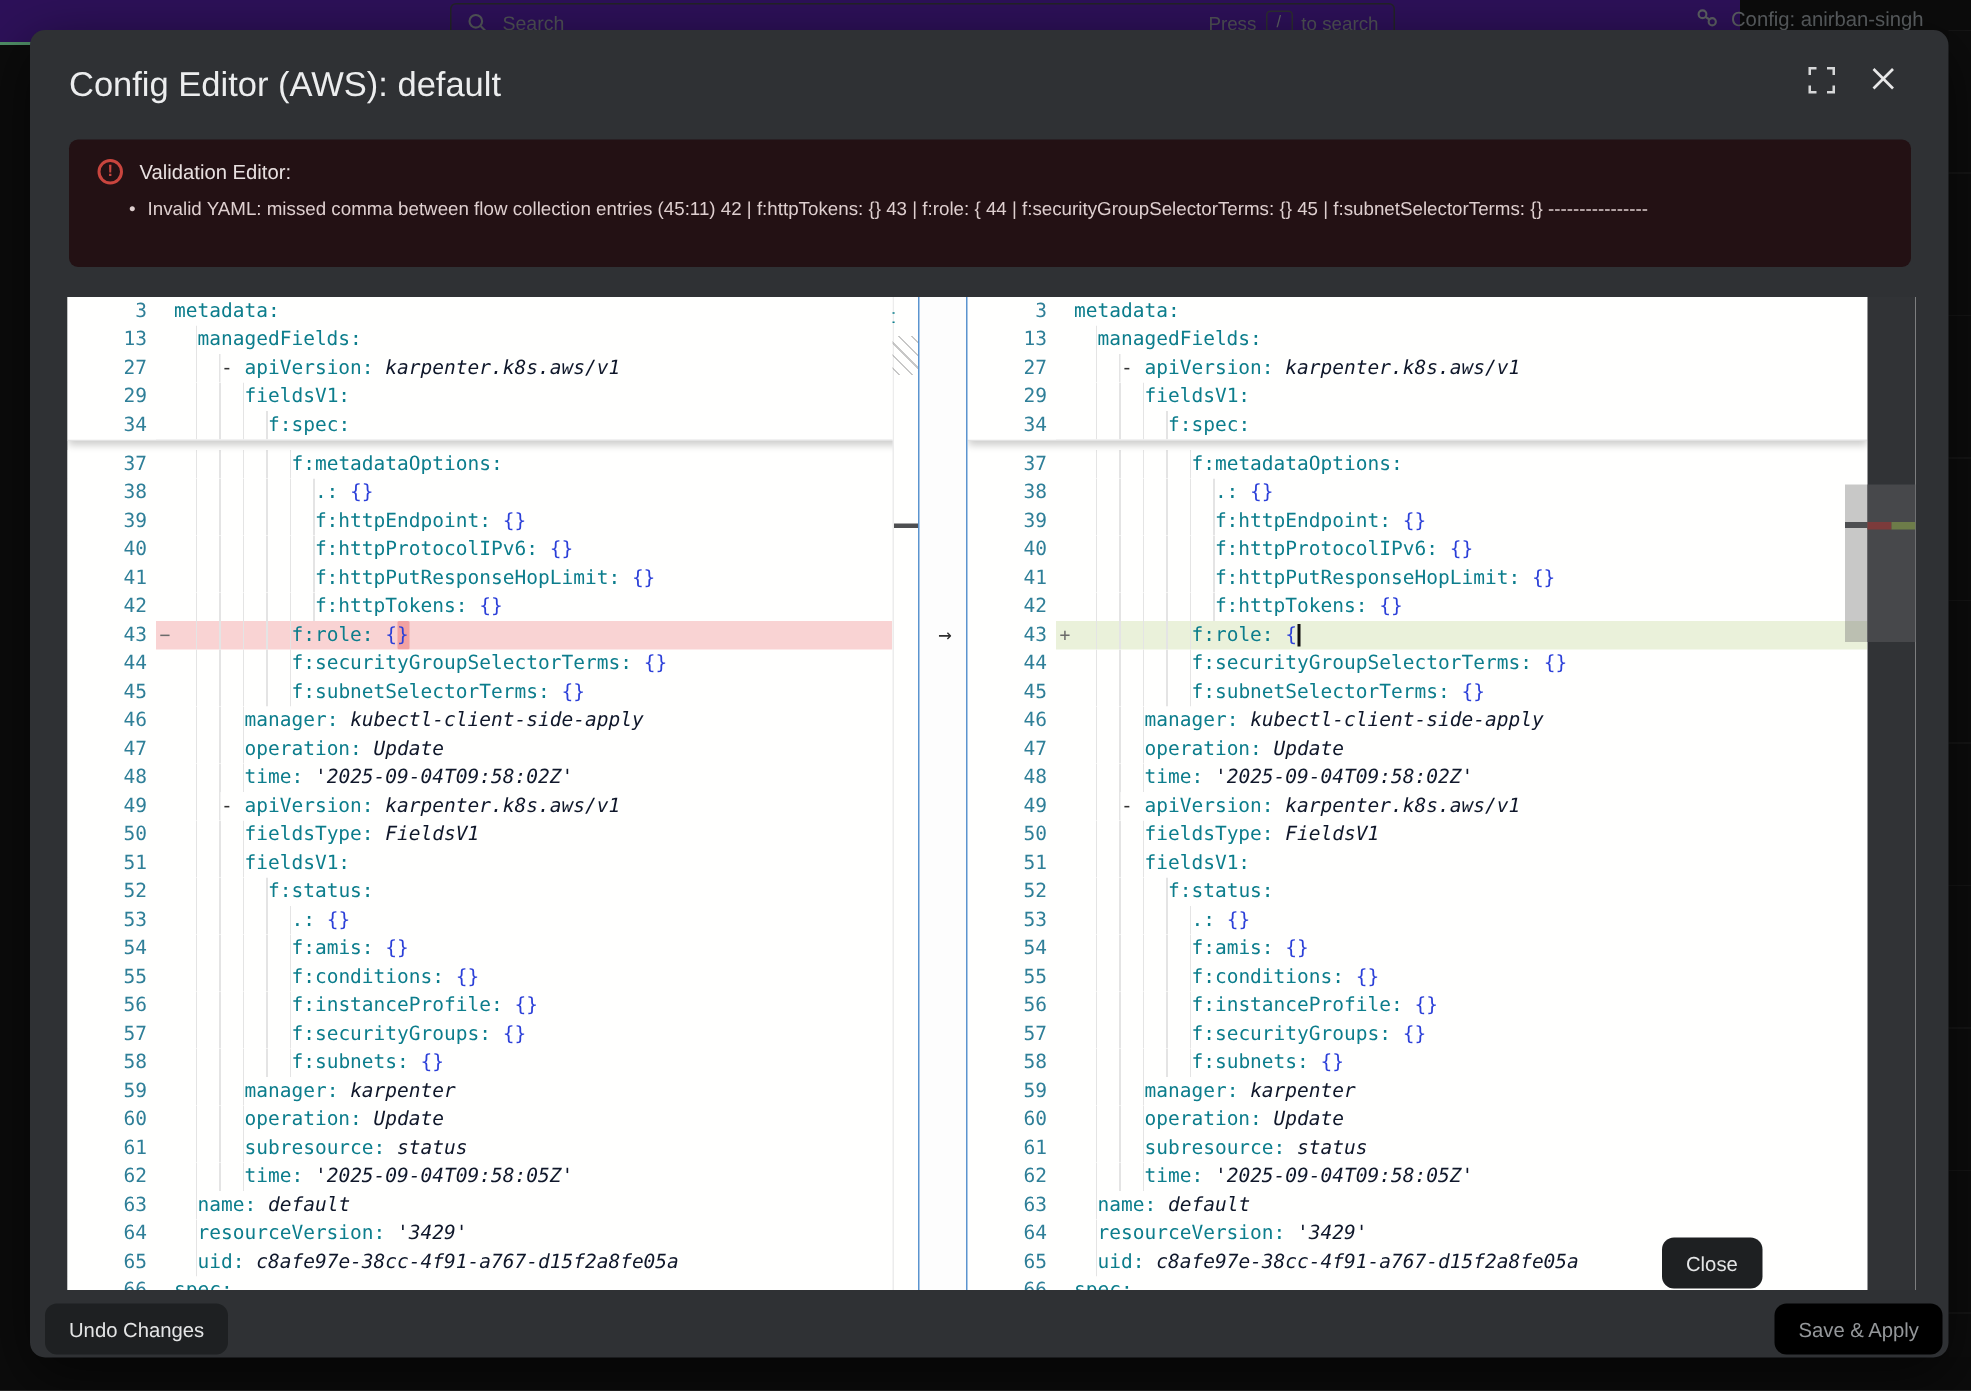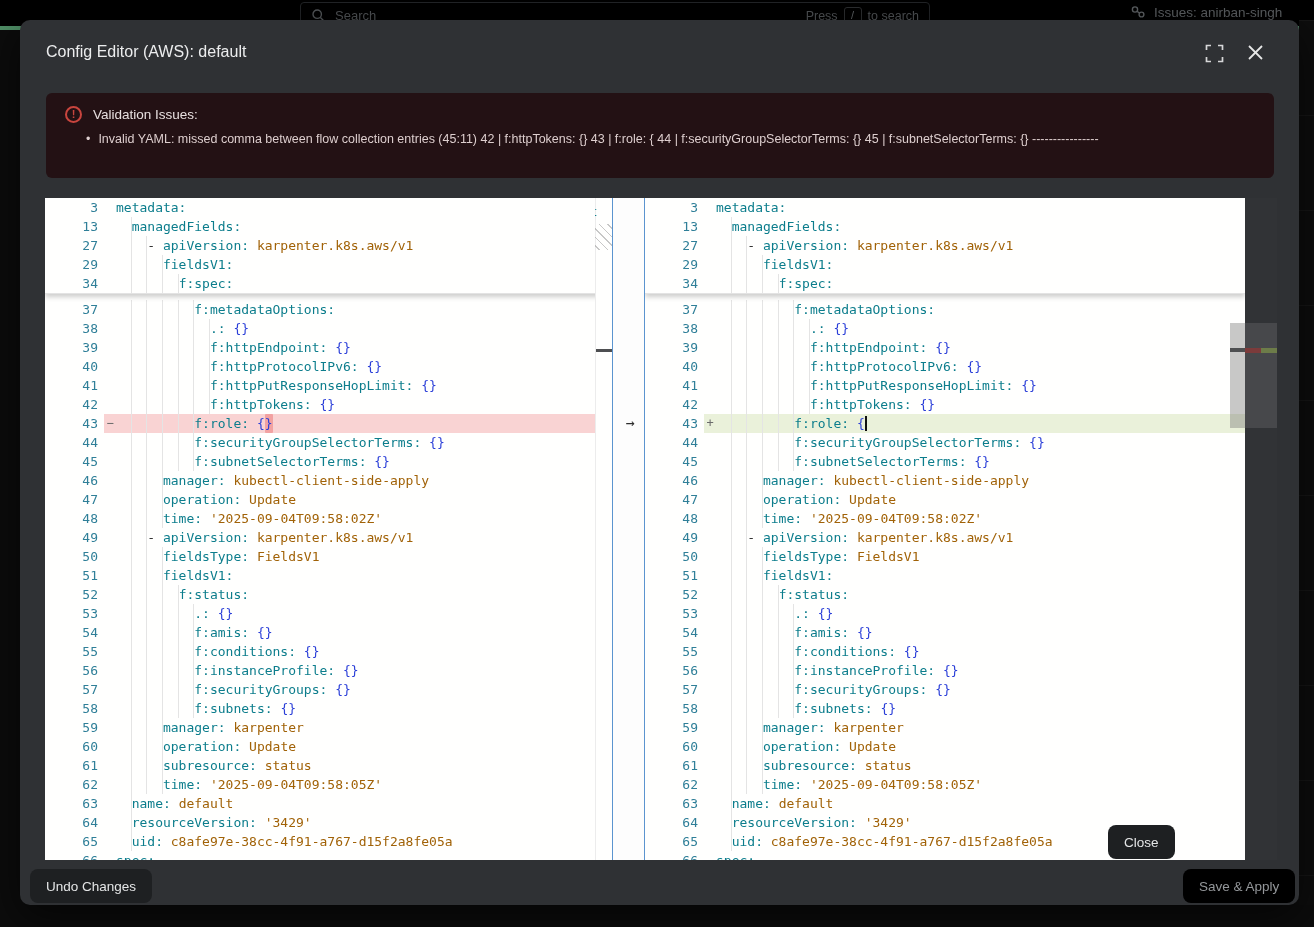--- a/index.html
+++ b/index.html
@@ -1,22 +1,22 @@
 <!DOCTYPE html>
 <html><head>
 <meta charset="utf-8">
 <style>
   * { margin:0; padding:0; box-sizing:border-box; }
   html,body { width:1314px; height:927px; overflow:hidden; background:#121212;
     font-family:"Liberation Sans", sans-serif; }
 
   
   .page { position:absolute; inset:0; background:#141414; }
-  .topbar { position:absolute; left:0; top:0; width:1314px; height:30px; background:#000000;
-    border-bottom:4px solid #86efac; }
+  .topbar { position:absolute; left:0; top:0; width:1160px; height:30px; background:#4c1d95;
+    border-bottom:2px solid #86efac; }
   .searchbox { position:absolute; left:300px; top:2px; width:630px; height:27px;
     border:1px solid #3a3d41; border-radius:4px; display:flex; align-items:center;
     padding:0 10px; color:#8b9196; font-size:13px; }
   .searchbox .ph { margin-left:8px; color:#84898e; }
   .search-hint { margin-left:auto; display:flex; align-items:center; gap:6px; color:#84898e; font-size:12.5px;justify-content:flex-end; }
   .keycap { display:inline-block; min-width:18px; height:17px; line-height:15px; text-align:center;
     border:1px solid #4a4d50; border-radius:3px; font-size:11px; color:#9aa0a5; }
   .cluster { position:absolute; left:1130px; top:4px; display:flex; align-items:center; gap:8px;
     color:#9aa0a5; font-size:13.5px; white-space:nowrap; }
   .mini-icon { width:16px; height:16px; position:relative; flex:none; }
@@ -24,21 +24,21 @@
   .bottomtable .sep { position:absolute; top:0; width:1px; height:22px; background:#2d2d2d; }
   .bottomtable .cell { position:absolute; top:10px; height:17px; color:#8f959b; font-size:14px;
     letter-spacing:.2px; white-space:nowrap; }
   .rightstrip { position:absolute; left:1299px; top:20px; width:15px; height:885px; background:#161616;
     background-image:repeating-linear-gradient(to bottom, #262626 0 1px, transparent 1px 95px); }
   .dim { position:absolute; inset:0; background:rgba(0,0,0,0.40); }
 
   
   .modal { position:absolute; left:20px; top:20px; width:1279px; height:885px; background:#2f3134;
     border-radius:10px; box-shadow:0 12px 40px rgba(0,0,0,.6); }
-  .modal-title { position:absolute; left:26px; top:23px; font-size:16px; font-weight:500; color:#ecedee; }
+  .modal-title { position:absolute; left:26px; top:23px; font-size:23px; font-weight:500; color:#ecedee; }
   .icon-btn { position:absolute; top:24px; width:20px; height:20px; cursor:pointer; }
   .icon-expand { left:1185px; }
   .icon-close { left:1227px; }
   .icon-btn svg { display:block; }
 
   
   .banner { position:absolute; left:26px; top:73px; width:1228px; height:85px; background:#231114;
     border-radius:6px; padding:13px 18px 0 19px; }
   .banner-head { display:flex; align-items:center; gap:11px; }
   .alert-icon { width:17px; height:17px; border:2px solid #c9453e; border-radius:50%; color:#c9453e;
@@ -59,21 +59,21 @@
   .sticky-left { width:567px; }
   .sticky-right { width:600px; }
   .lines { position:absolute; left:0; top:102px; right:0; }
   .row { display:flex; height:19px; line-height:19px; font-size:13px; white-space:pre; }
   .ln { width:59px; flex:none; text-align:right; padding-right:6px; color:#2f7f98; background:#fffffe; z-index:1; }
   .sg { width:12px; flex:none; text-align:center; color:#6b6b6b; font-size:12px; }
   .cd { flex:1; display:flex; overflow:hidden; }
   .row.removed .sg, .row.removed .cd { background:#f9d3d3; }
   .row.added   .sg, .row.added   .cd { background:#eaf1da; }
   .tok-key { color:#0c7d8c; }
-  .tok-val { color:#a16207; }
+  .tok-val { color:#0f172a;font-style:italic; }
   .tok-brc { color:#2b3fd8; }
   .tok-pun { color:#333; }
   .tok-emph { background:#f2a2a2; border-radius:1px; }
   .ind { background:repeating-linear-gradient(to right, transparent 0 calc(2ch - 1px), #e4e4e4 calc(2ch - 1px) 2ch); }
   .caret { width:2px; height:15px; margin-top:2px; background:#111; flex:none; }
 
   
   .lruler { position:absolute; left:550px; top:0; width:17px; height:662px; background:#fffffe;
     border-left:1px solid #ececec; z-index:2; }
   .lruler .clip-text { position:absolute; left:-14px; top:6px; color:#0c7d8c; font-size:13px;
@@ -125,21 +125,21 @@
       </span>
     </div>
     <div class="cluster">
       <span class="mini-icon">
         <svg width="16" height="16" viewBox="0 0 16 16">
             <circle cx="5" cy="5.5" r="2.6" fill="none" stroke="#9aa0a5" stroke-width="1.4"></circle>
             <circle cx="11.5" cy="10.5" r="2.4" fill="none" stroke="#9aa0a5" stroke-width="1.4"></circle>
             <line x1="7" y1="7.3" x2="9.6" y2="9" stroke="#9aa0a5" stroke-width="1.4"></line>
           </svg>
       </span>
-      <span>Issues: anirban-singh</span>
+      <span>Config: anirban-singh</span>
     </div>
   </div>
 
   <div class="rightstrip"></div>
   <div class="dim"></div>
 </div>
 
 <div class="modal">
   <div class="modal-title">Config Editor (AWS): default</div>
 
@@ -154,21 +154,21 @@
   <div class="icon-btn icon-close">
     <svg width="17" height="17" viewBox="0 0 17 17" stroke="#e8e8e8" stroke-width="1.8">
       <line x1="2" y1="2" x2="15" y2="15"></line>
         <line x1="15" y1="2" x2="2" y2="15"></line>
     </svg>
   </div>
 
   <div class="banner">
     <div class="banner-head">
       <span class="alert-icon">!</span>
-      <span class="banner-title">Validation Issues:</span>
+      <span class="banner-title">Validation Editor:</span>
     </div>
     <div class="banner-item">
       <span class="banner-bullet">•</span>
       <div class="banner-msg">
         <div class="l1">Invalid YAML: missed comma between flow collection entries (45:11) 42 | f:httpTokens: {} 43 | f:role: { 44 | f:securityGroupSelectorTerms: {} 45 | f:subnetSelectorTerms: {} ----------------</div>
       </div>
     </div>
   </div>
 
   <div class="editor">

